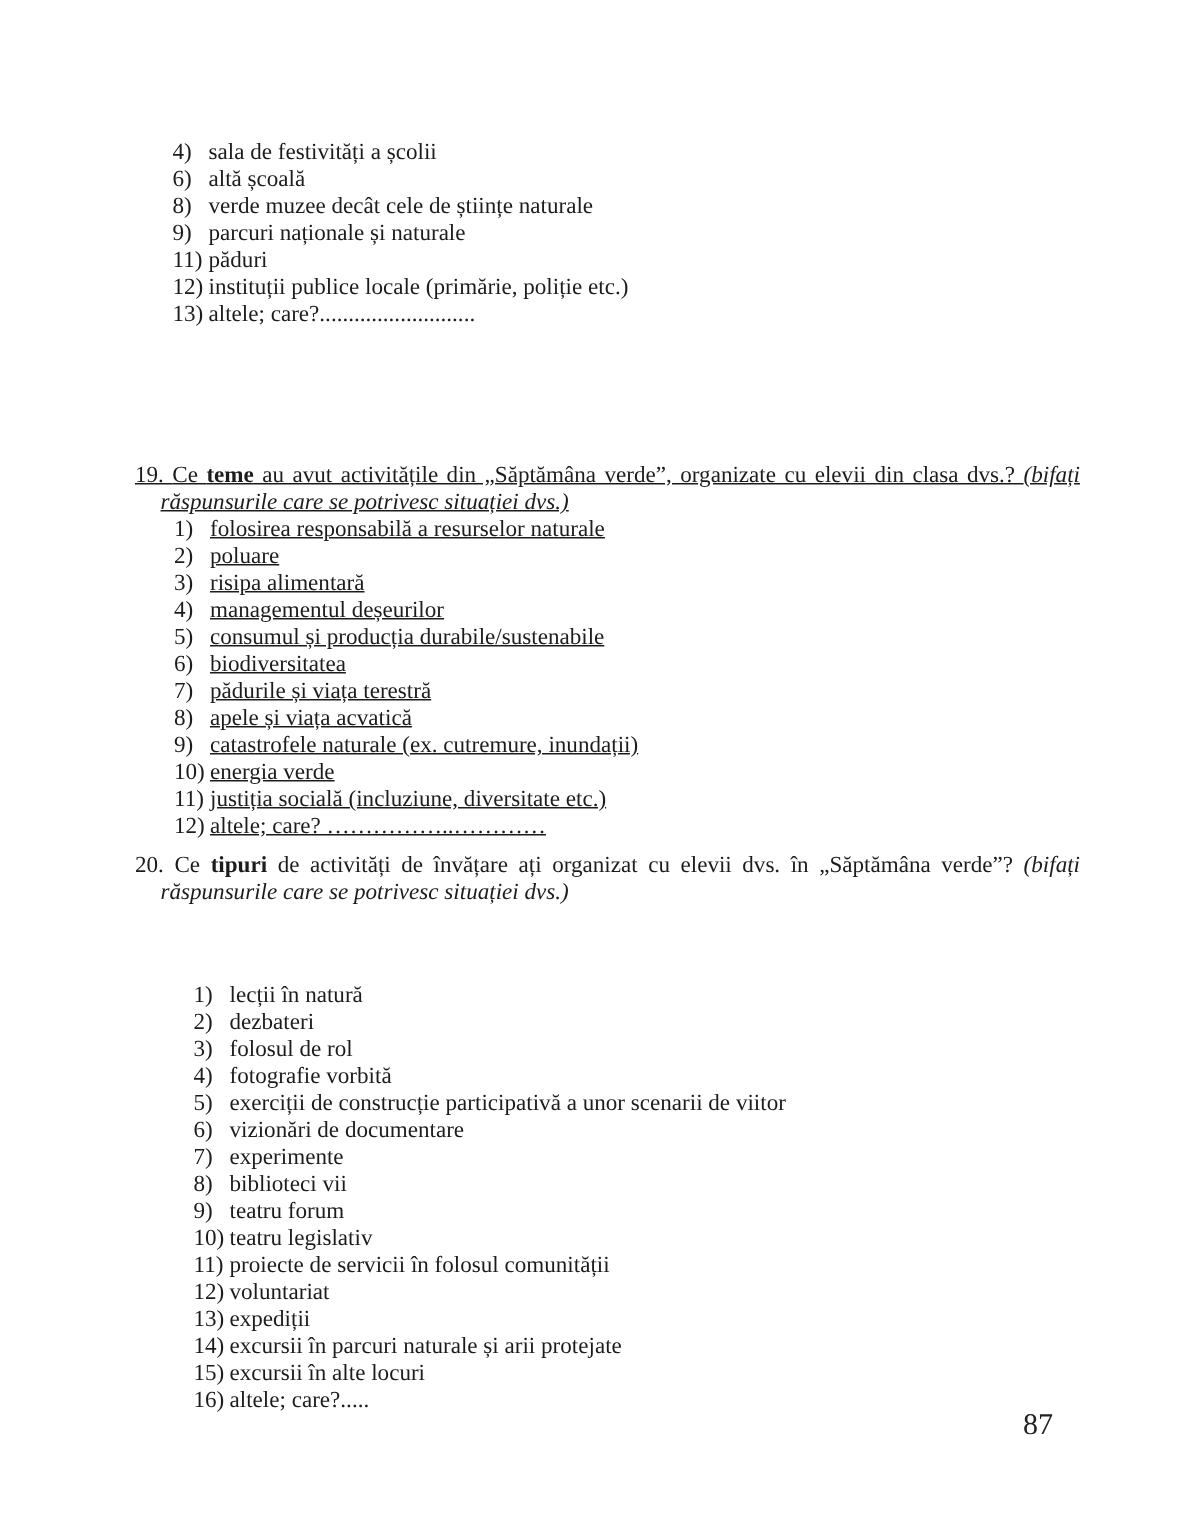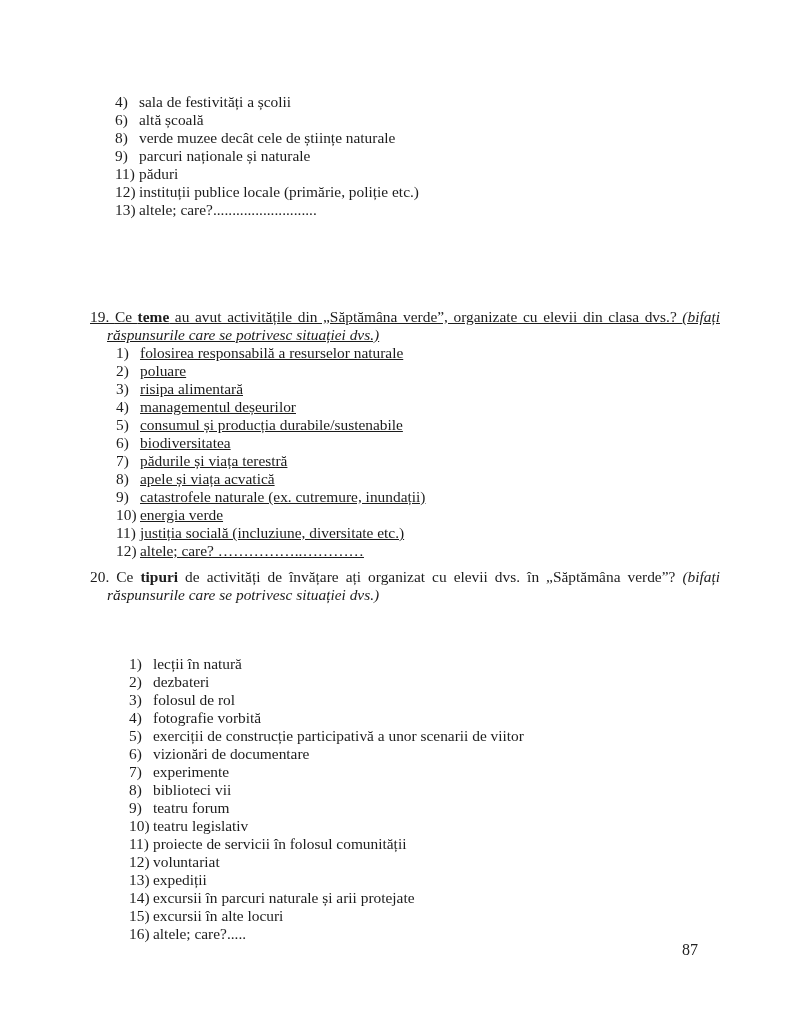--- a/index.html
+++ b/index.html
@@ -42,21 +42,21 @@
     padding-left: 17px;
     text-indent: -17px;
   }
   .seg-b { font-weight: bold; }
   .seg-i { font-style: italic; }
   .seg-n { font-style: normal; }
   .page-number {
     position: absolute;
     top: 941px;
     left: 682px;
-    font-size: 16px;
+    font-size: 20px;
     color: #222222;
   }
 </style>
 </head>
 <body>
 
 <div class="doc">
 
   <div class="list pos-intro" id="list-intro">
       <div class="li"><span class="num">4)</span><span class="txt">sala de festivități a școlii</span></div>

